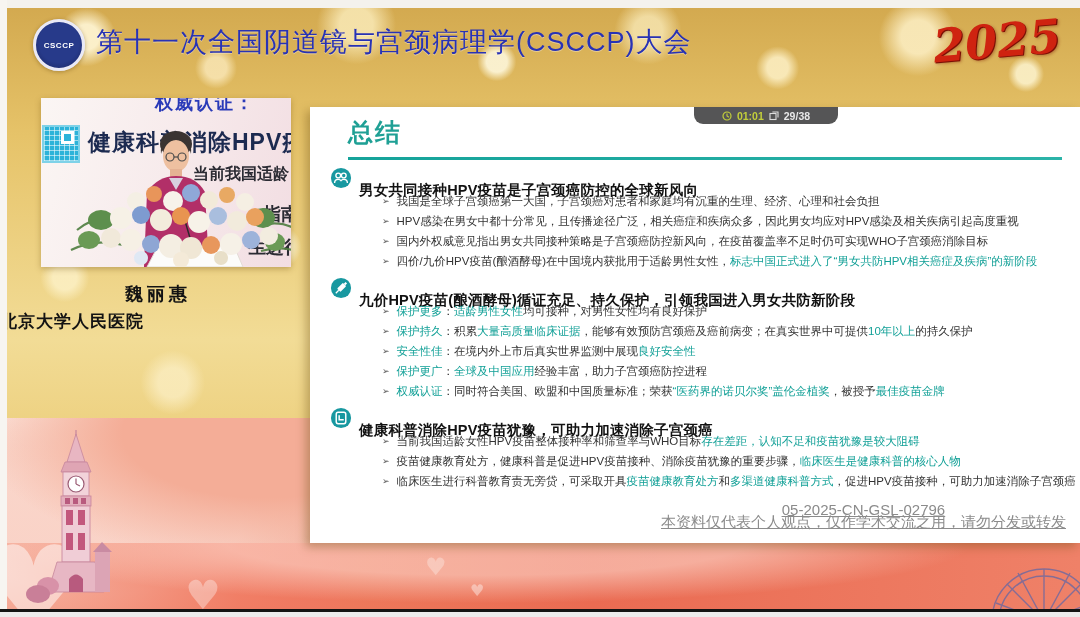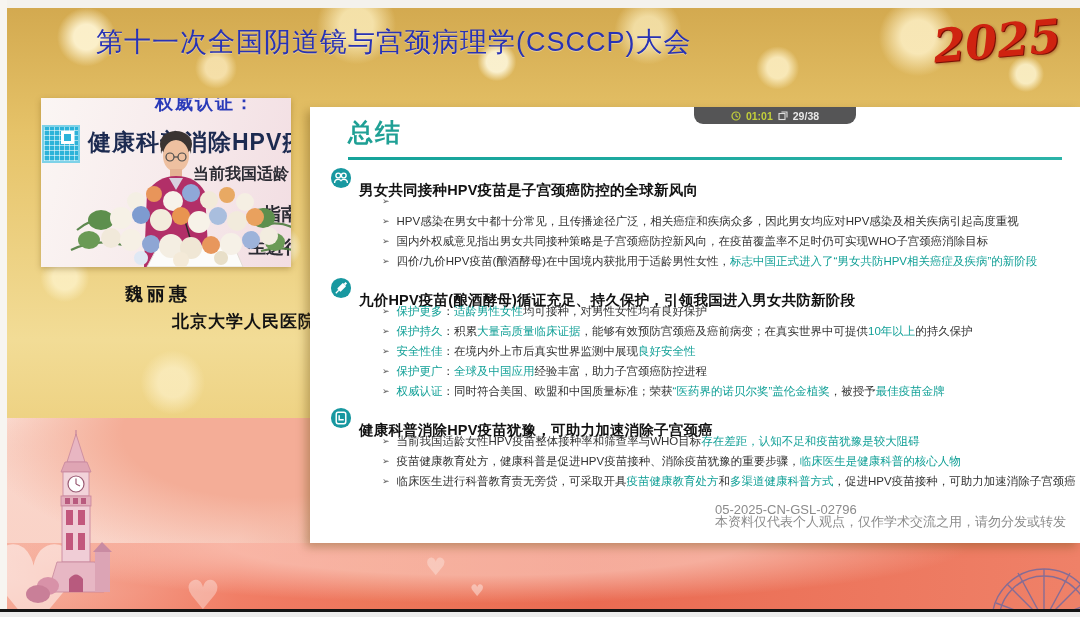--- a/index.html
+++ b/index.html
@@ -70,45 +70,45 @@
           border:2px solid #7fd2e8;
           background-image:
             repeating-linear-gradient(0deg, rgba(255,255,255,.55) 0 1px, transparent 1px 5px),
             repeating-linear-gradient(90deg, rgba(255,255,255,.55) 0 1px, transparent 1px 5px);}
   .v-icon i{position:absolute;right:4px;top:4px;width:13px;height:13px;background:#fff;display:block;}
   .v-icon i::after{content:"";position:absolute;left:3px;top:3px;width:7px;height:7px;background:#2cb3d9;}
   .speaker-svg{position:absolute;left:0;top:0;z-index:2;}
 
   .speaker-name{position:absolute;left:0;top:282px;width:316px;text-align:center;z-index:5;
                 font-size:18px;font-weight:bold;color:#131313;letter-spacing:4px;}
-  .speaker-affil{position:absolute;left:0;top:310px;width:316px;text-align:right;z-index:5;
+  .speaker-affil{position:absolute;left:0;top:310px;width:316px;text-align:left;z-index:5;
                  font-size:17px;font-weight:bold;color:#131313;letter-spacing:1px;}
 
   
   .slide{position:absolute;left:310px;top:107px;width:770px;height:436px;background:#fff;z-index:5;
          box-shadow:-4px 4px 9px rgba(110,80,20,.4);}
-  .badge{position:absolute;left:384px;top:0;width:162px;height:17px;background:rgba(70,70,72,.92);
+  .badge{position:absolute;left:384px;top:0;width:144px;height:17px;background:rgba(70,70,72,.92);
          border-radius:0 0 9px 9px;display:flex;align-items:center;justify-content:center;gap:5px;
          font-size:10.5px;font-weight:bold;color:#e8e8e8;}
   .badge .time{color:#c3cf3a;}
   .slide-title{position:absolute;left:38px;top:9px;font-size:25px;font-weight:bold;color:#1fa095;
                letter-spacing:2px;}
   .divider{position:absolute;left:38px;right:18px;top:50px;height:3px;
            background:linear-gradient(90deg,#15a39a,#2bb3a8);}
   .slide-body{position:absolute;left:20px;right:10px;top:60px;}
   .section{margin-bottom:6px;}
   .sec-head{display:flex;align-items:center;gap:7px;height:22px;margin-bottom:2px;}
   .sec-icon{width:22px;height:22px;flex:0 0 22px;}
   .sec-title{font-size:14.5px;font-weight:bold;color:#121212;letter-spacing:.2px;white-space:nowrap;margin-top:24px;}
   .bullet{display:flex;align-items:center;height:20px;padding-left:52px;}
   .marker{color:#555;font-size:9px;margin-right:7px;flex:0 0 auto;}
   .btext{font-size:11.5px;color:#333;white-space:nowrap;letter-spacing:0;}
   .btext .hl{color:#12a097;font-weight:normal;}
-  .slide-footer{position:absolute;right:14px;top:397px;text-align:left;font-size:13px;
-                color:#8b8b8b;line-height:12px;}
+  .slide-footer{position:absolute;right:14px;top:397px;text-align:center;font-size:15px;
+                color:#8b8b8b;line-height:12px;text-decoration:underline;}
 </style>
 </head>
 <body>
 
 <div class="canvas">
 
   <div class="bg-gold"></div>
   <div class="bg-pink"></div>
 
   <svg class="tower-svg" width="120" height="182" viewBox="0 0 120 182">
@@ -156,20 +156,23 @@
           <line x1="100" y1="78" x2="74" y2="30"></line>
         <line x1="100" y1="78" x2="126" y2="30"></line>
           <line x1="100" y1="78" x2="52" y2="60"></line>
         <line x1="100" y1="78" x2="148" y2="60"></line>
         <line x1="100" y1="78" x2="78" y2="120"></line>
           <line x1="100" y1="78" x2="122" y2="120"></line>
       </g>
     </svg>
   </div>
 
+  <div class="logo">
+    <span>CSCCP</span>
+  </div>
   <div class="hdr-title">第十一次全国阴道镜与宫颈病理学(CSCCP)大会</div>
   <div class="hdr-year">2025</div>
 
   <div class="video">
     <span class="v-text v-top">权威认证：</span>
     <span class="v-text v-headline">健康科普消除HPV疫</span>
     <span class="v-text v-l2">当前我国适龄</span>
     <span class="v-text v-l3">指南均</span>
     <span class="v-text v-l4">生进行</span>
     <div class="v-icon">
@@ -263,20 +266,21 @@
             <span class="sec-icon"><svg width="22" height="22" viewBox="0 0 24 24">
                 <circle cx="12" cy="12" r="11" fill="#1898a0"></circle>
                 <circle cx="9" cy="9.3" r="2.6" fill="none" stroke="#fff" stroke-width="1.5"></circle>
                 <circle cx="15" cy="9.3" r="2.6" fill="none" stroke="#fff" stroke-width="1.5"></circle>
                 <path d="M5 17.5 q0 -4 4 -4 q2 0 3 1.4 q1 -1.4 3 -1.4 q4 0 4 4" fill="none" stroke="#fff" stroke-width="1.5"></path>
               </svg></span>
             <span class="sec-title">男女共同接种HPV疫苗是子宫颈癌防控的全球新风向</span>
           </div>
           <div class="bullet">
             <span class="marker">➢</span>
+            <span class="btext"><span>我国是全球子宫颈癌第一大国，子宫颈癌对患者和家庭均有沉重的生理、经济、心理和社会负担</span></span>
           </div>
           <div class="bullet">
             <span class="marker">➢</span>
             <span class="btext"><span>HPV感染在男女中都十分常见，且传播途径广泛，相关癌症和疾病众多，因此男女均应对HPV感染及相关疾病引起高度重视</span></span>
           </div>
           <div class="bullet">
             <span class="marker">➢</span>
             <span class="btext"><span>国内外权威意见指出男女共同接种策略是子宫颈癌防控新风向，在疫苗覆盖率不足时仍可实现WHO子宫颈癌消除目标</span></span>
           </div>
           <div class="bullet">

